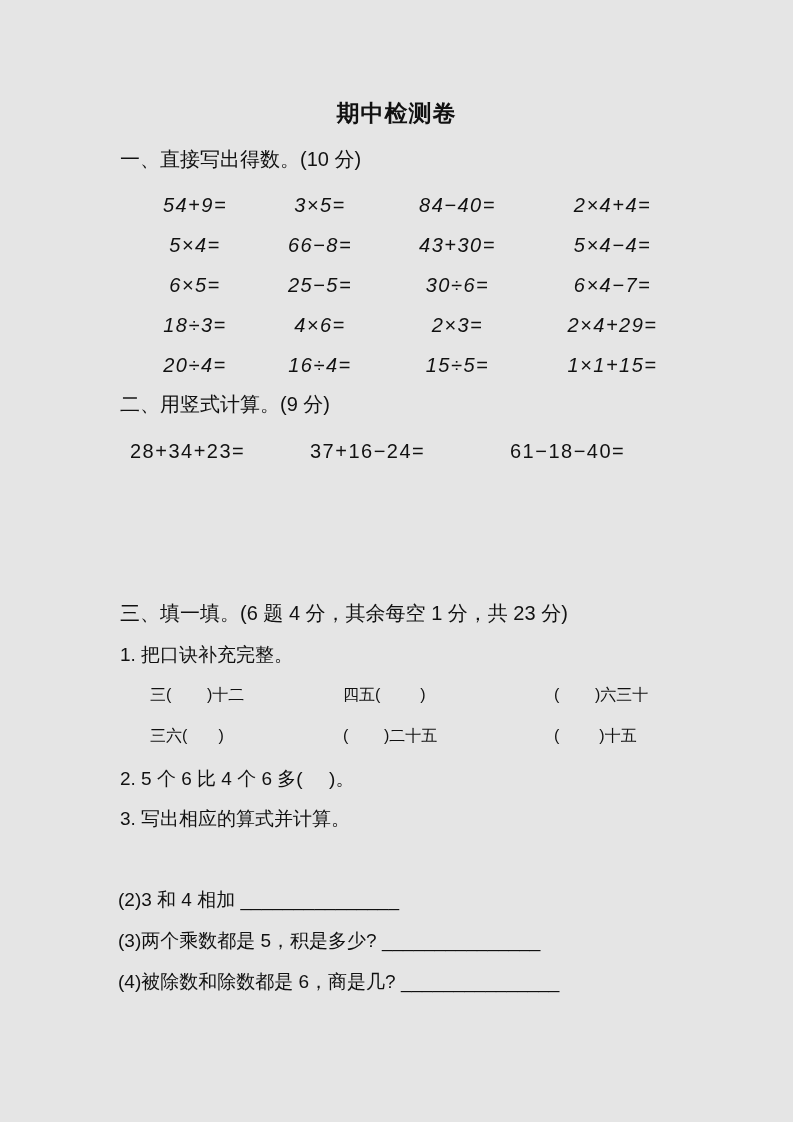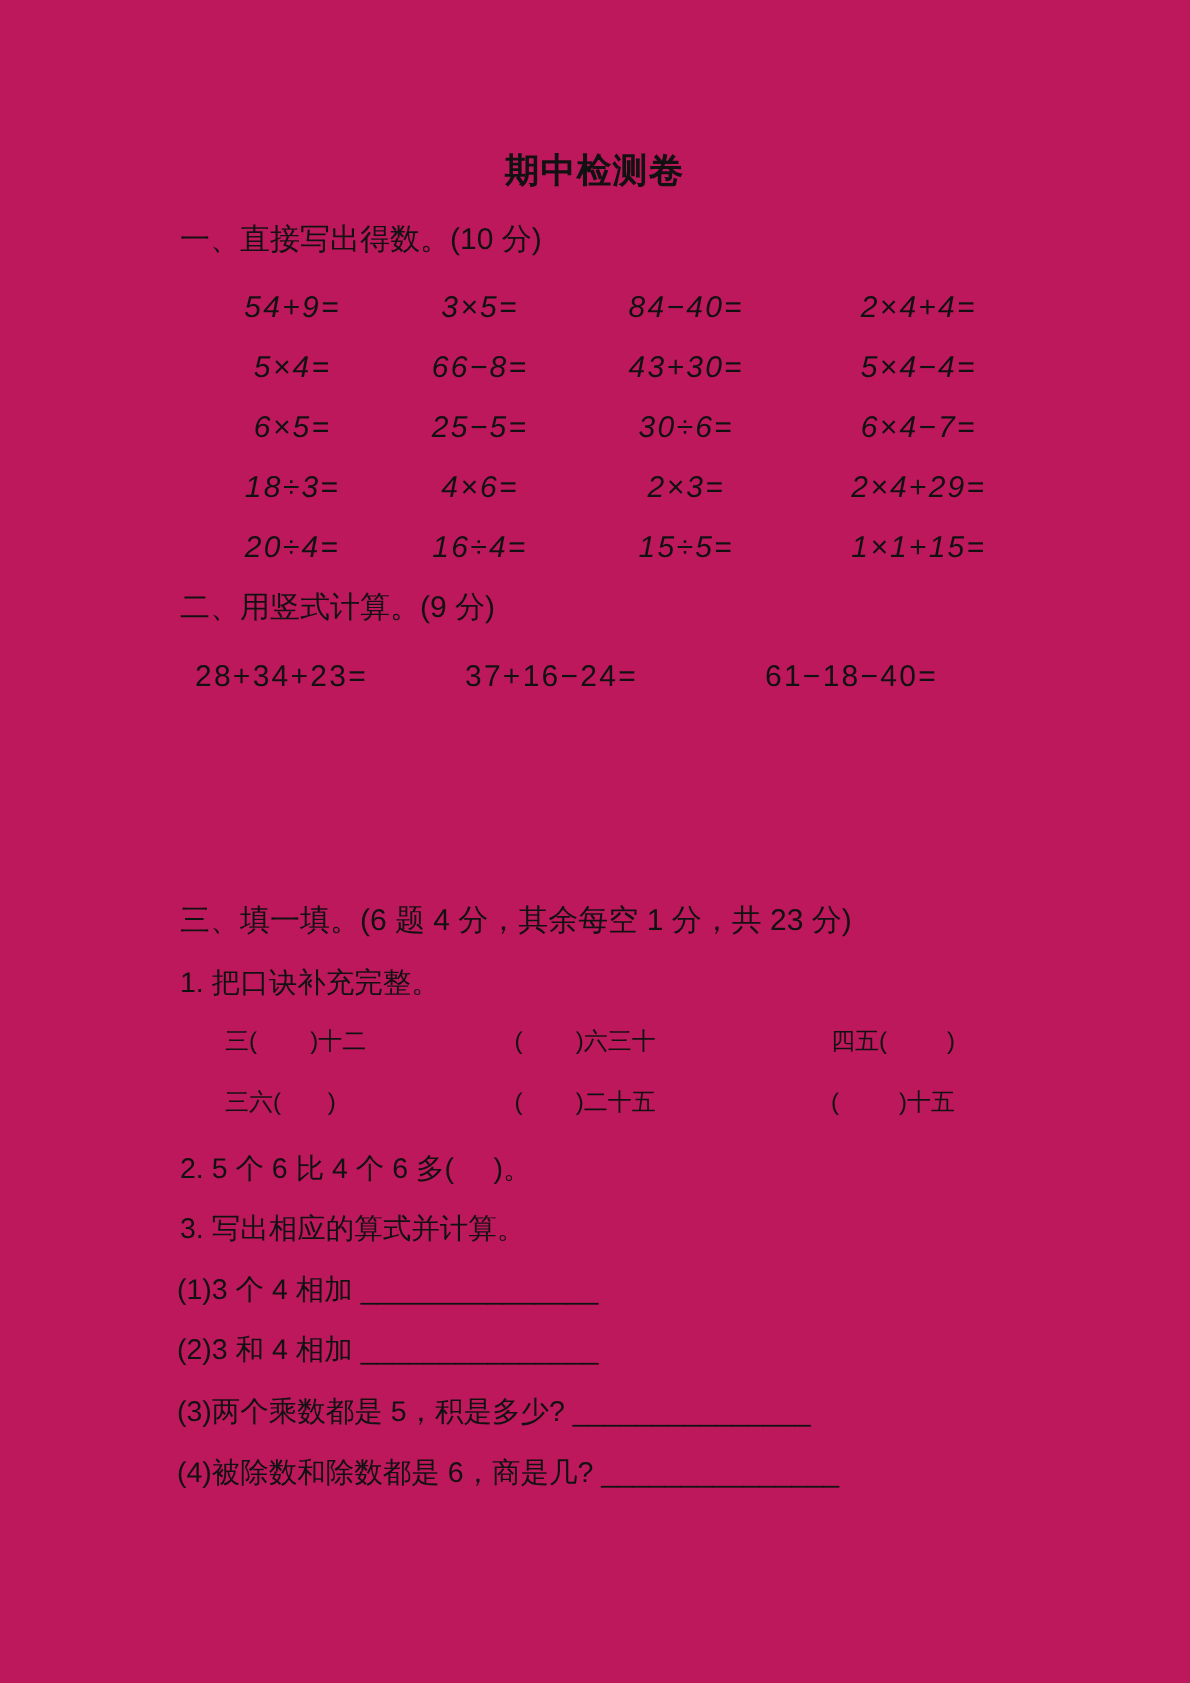--- a/index.html
+++ b/index.html
@@ -4,21 +4,21 @@
 <style>
   html, body {
     margin: 0;
     padding: 0;
     background: #ffffff;
   }
   .page {
     position: relative;
     width: 793px;
     height: 1122px;
-    background: #be185d;
+    background: #e5e5e5;
     color: #111111;
     font-family: "Liberation Sans", "DejaVu Sans", sans-serif;
     overflow: hidden;
   }
   .title {
     position: absolute;
     top: 98px;
     left: 0;
     width: 100%;
     text-align: center;
@@ -121,29 +121,28 @@
     <span class="cell">37+16−24=</span>
     <span class="cell">61−18−40=</span>
   </div>
 
   <div class="heading" style="top:600px;">三、填一填。(6 题 4 分，其余每空 1 分，共 23 分)</div>
 
   <div class="line" style="top:642px; left:120px;">1. 把口诀补充完整。</div>
 
   <div class="kouju-grid">
     <span class="cell">三(        )十二</span>
+    <span class="cell">四五(         )</span>
     <span class="cell">(        )六三十</span>
-    <span class="cell">四五(         )</span>
     <span class="cell">三六(       )</span>
     <span class="cell">(        )二十五</span>
     <span class="cell">(         )十五</span>
   </div>
 
   <div class="line" style="top:766px; left:120px;">2. 5 个 6 比 4 个 6 多(     )。</div>
 
   <div class="line" style="top:806px; left:120px;">3. 写出相应的算式并计算。</div>
 
-  <div class="line" style="top:847px; left:118px;">(1)3 个 4 相加 _______________</div>
   <div class="line" style="top:887px; left:118px;">(2)3 和 4 相加 _______________</div>
   <div class="line" style="top:928px; left:118px;">(3)两个乘数都是 5，积是多少? _______________</div>
   <div class="line" style="top:969px; left:118px;">(4)被除数和除数都是 6，商是几? _______________</div>
 
 </div>
 
 </body></html>

